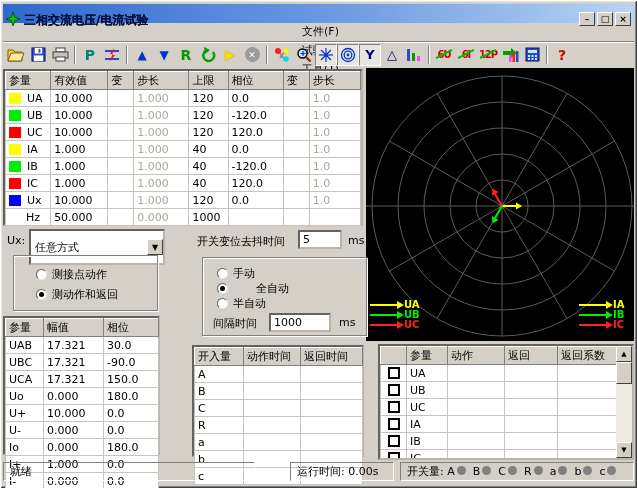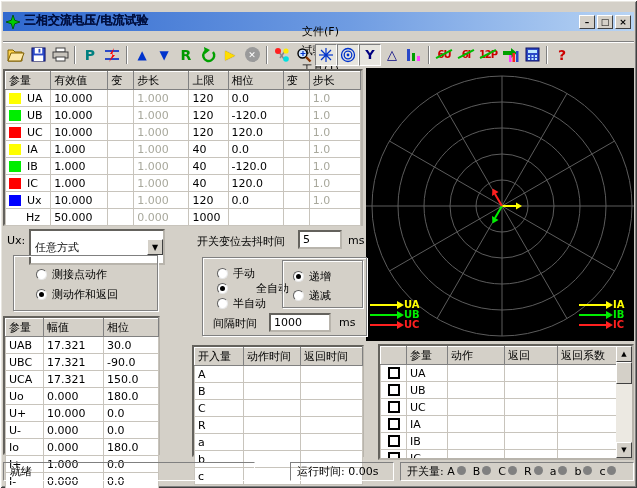--- a/index.html
+++ b/index.html
@@ -4,23 +4,23 @@
 <style>
   html,body{margin:0;padding:0;background:#808080;}
   *{box-sizing:border-box;}
   .window{
     position:relative;width:637px;height:488px;background:#d4d0c8;
     font-family:"DejaVu Sans","Liberation Sans",sans-serif;font-size:11px;color:#000;
     box-shadow:inset 1px 1px 0 #fff, inset -1px -1px 0 #404040, inset 2px 2px 0 #e8e6e0, inset -2px -2px 0 #808080;
     overflow:hidden;
   }
   
-  .titlebar{position:absolute;left:3px;top:12px;right:3px;height:19px;
+  .titlebar{position:absolute;left:3px;top:4px;right:3px;height:19px;
     background:linear-gradient(to right,#3069cf,#6f9ce2 55%,#b8d4f4);
-    display:flex;align-items:flex-end;padding:2px 3px;}
+    display:flex;align-items:flex-start;padding:8px 3px;}
   .title-text{font-weight:bold;font-size:12px;color:#001040;margin-left:4px;flex:1;
     text-shadow:0 0 0 #001040;}
   .tb-btn{width:16px;height:14px;background:#d4d0c8;margin-left:2px;
     border:1px solid;border-color:#fff #404040 #404040 #fff;
     display:flex;align-items:center;justify-content:center;font-size:9px;line-height:9px;font-weight:bold;}
   
   .menubar{position:absolute;left:3px;top:22px;right:3px;height:20px;display:flex;align-items:center;
     border-bottom:1px solid #808080;box-shadow:0 1px 0 #fff;padding-left:4px;flex-direction:column;}
   .menu-item{padding:2px 9px;cursor:default;}
   
@@ -441,30 +441,20 @@
       <span>手动</span>
     </div>
     <div class="radio-row" style="left:14px;top:23px;gap:28px;">
       <span class="radio on"></span>
       <span>全自动</span>
     </div>
     <div class="radio-row" style="left:14px;top:38px;">
       <span class="radio"></span>
       <span>半自动</span>
     </div>
-    <div class="groupbox" style="left:79px;top:2px;width:81px;height:48px;">
-      <div class="radio-row" style="left:10px;top:8px;">
-        <span class="radio on"></span>
-        <span>递增</span>
-      </div>
-      <div class="radio-row" style="left:10px;top:27px;">
-        <span class="radio"></span>
-        <span>递减</span>
-      </div>
-    </div>
     <span class="lbl" style="left:10px;top:58px;">间隔时间</span>
     <div class="tbox" style="left:66px;top:55px;width:62px;">1000</div>
     <span class="lbl" style="left:136px;top:58px;">ms</span>
   </div>
 
   <div class="sunkbox" style="position:absolute;left:3px;top:316px;width:157px;height:139px;">
     <table class="grid seq">
       <colgroup>
           <col style="width:38px">
           <col style="width:60px">

